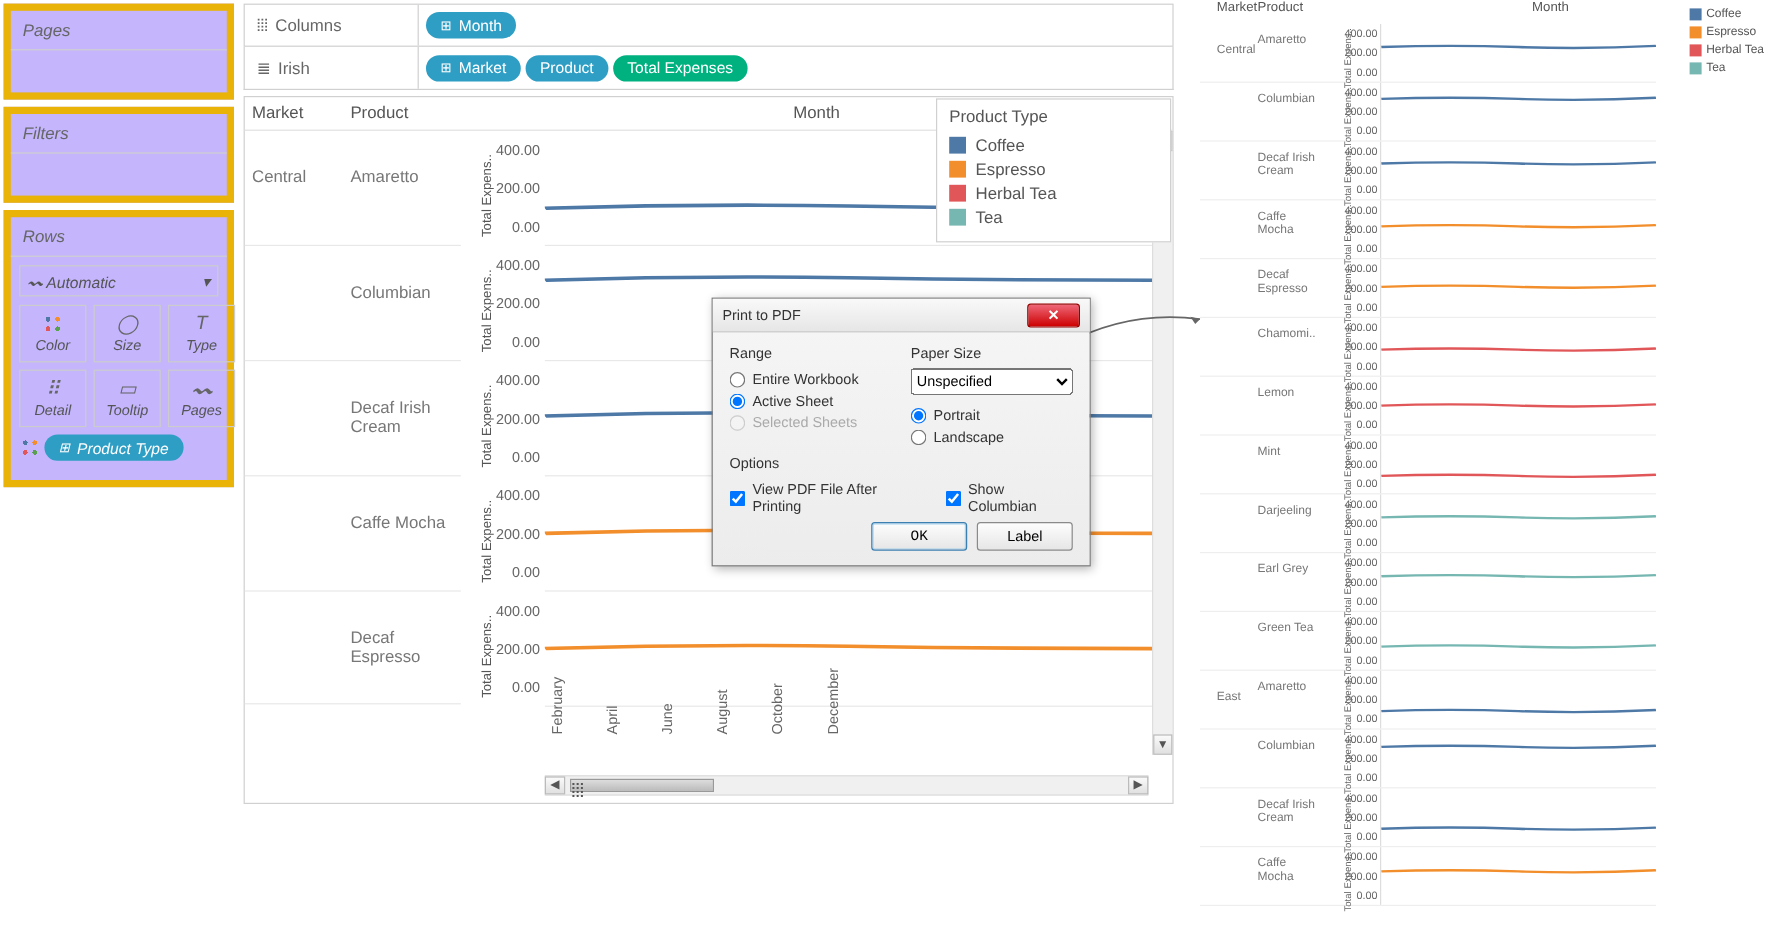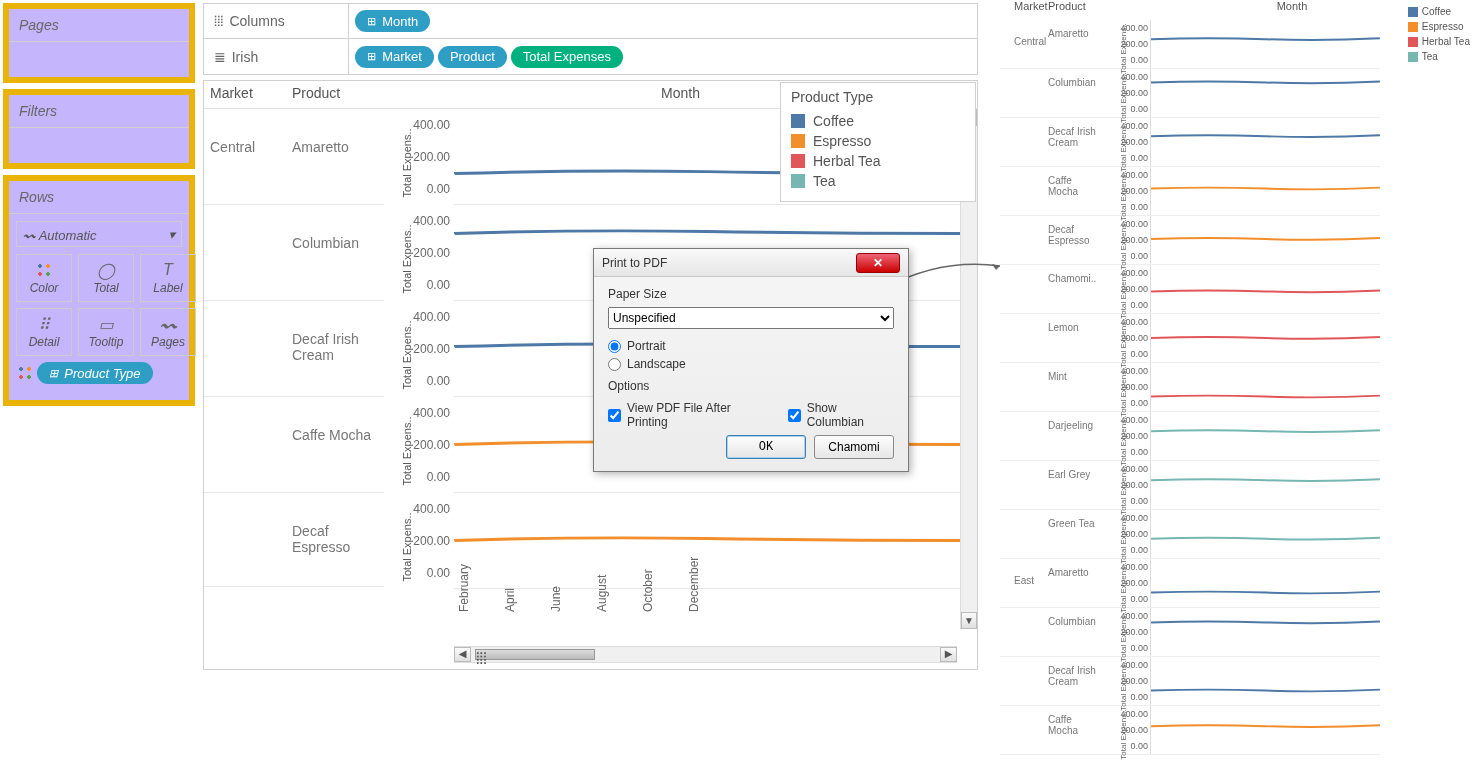--- a/index.html
+++ b/index.html
@@ -124,25 +124,25 @@
     </div>
     <div class="marks-grid" id="marks-grid">
         <div class="mark-btn">
           <div class="mark-icon">
             <span class="palette-icon"></span>
           </div>
           <div>Color</div>
         </div>
         <div class="mark-btn">
           <div class="mark-icon">◯</div>
-          <div>Total</div>
+          <div>Size</div>
         </div>
         <div class="mark-btn">
           <div class="mark-icon">T</div>
-          <div>Label</div>
+          <div>Type</div>
         </div>
         <div class="mark-btn">
           <div class="mark-icon">⠿</div>
           <div>Detail</div>
         </div>
         <div class="mark-btn">
           <div class="mark-icon">▭</div>
           <div>Tooltip</div>
         </div>
         <div class="mark-btn">
@@ -329,20 +329,37 @@
   <path d="M120 8 l-8 -2 l4 6 z" fill="#666"></path>
 </svg>
 
 <div class="dialog">
   <div class="dlg-title">
     <span>Print to PDF</span>
     <div class="dlg-close">✕</div>
   </div>
   <div class="dlg-body">
     <div class="two-col">
+      <div class="col">
+        <div class="fs-label">Range</div>
+        <div id="range-opts">
+            <label class="radio-row">
+              <input type="radio" name="range" style="">
+              <span>Entire Workbook</span>
+            </label>
+            <label class="radio-row">
+              <input type="radio" name="range" checked="" style="">
+              <span>Active Sheet</span>
+            </label>
+            <label class="radio-row disabled">
+              <input type="radio" name="range" disabled="" style="">
+              <span>Selected Sheets</span>
+            </label>
+          </div>
+      </div>
       <div class="col">
         <div class="fs-label">Paper Size</div>
         <select class="paper">
           <option>Unspecified</option>
         </select>
         <div style="height:8px"></div>
         <div id="orient-opts">
             <label class="radio-row">
               <input type="radio" name="orient" checked="" style="">
               <span>Portrait</span>
@@ -361,21 +378,21 @@
           <input type="checkbox" checked="" style="">
           <span>View PDF File After Printing</span>
         </label>
         <label class="check-row">
           <input type="checkbox" checked="" style="">
           <span>Show Columbian</span>
         </label>
       </div>
     <div class="dlg-buttons">
       <button class="btn primary">OK</button>
-      <button class="btn">Chamomi</button>
+      <button class="btn">Label</button>
     </div>
   </div>
 </div>
 
 <div class="preview">
   <div class="pv-headers">
     <div class="pv-hdr-market">Market</div>
     <div class="pv-hdr-product">Product</div>
     <div class="pv-hdr-month">Month</div>
   </div>

